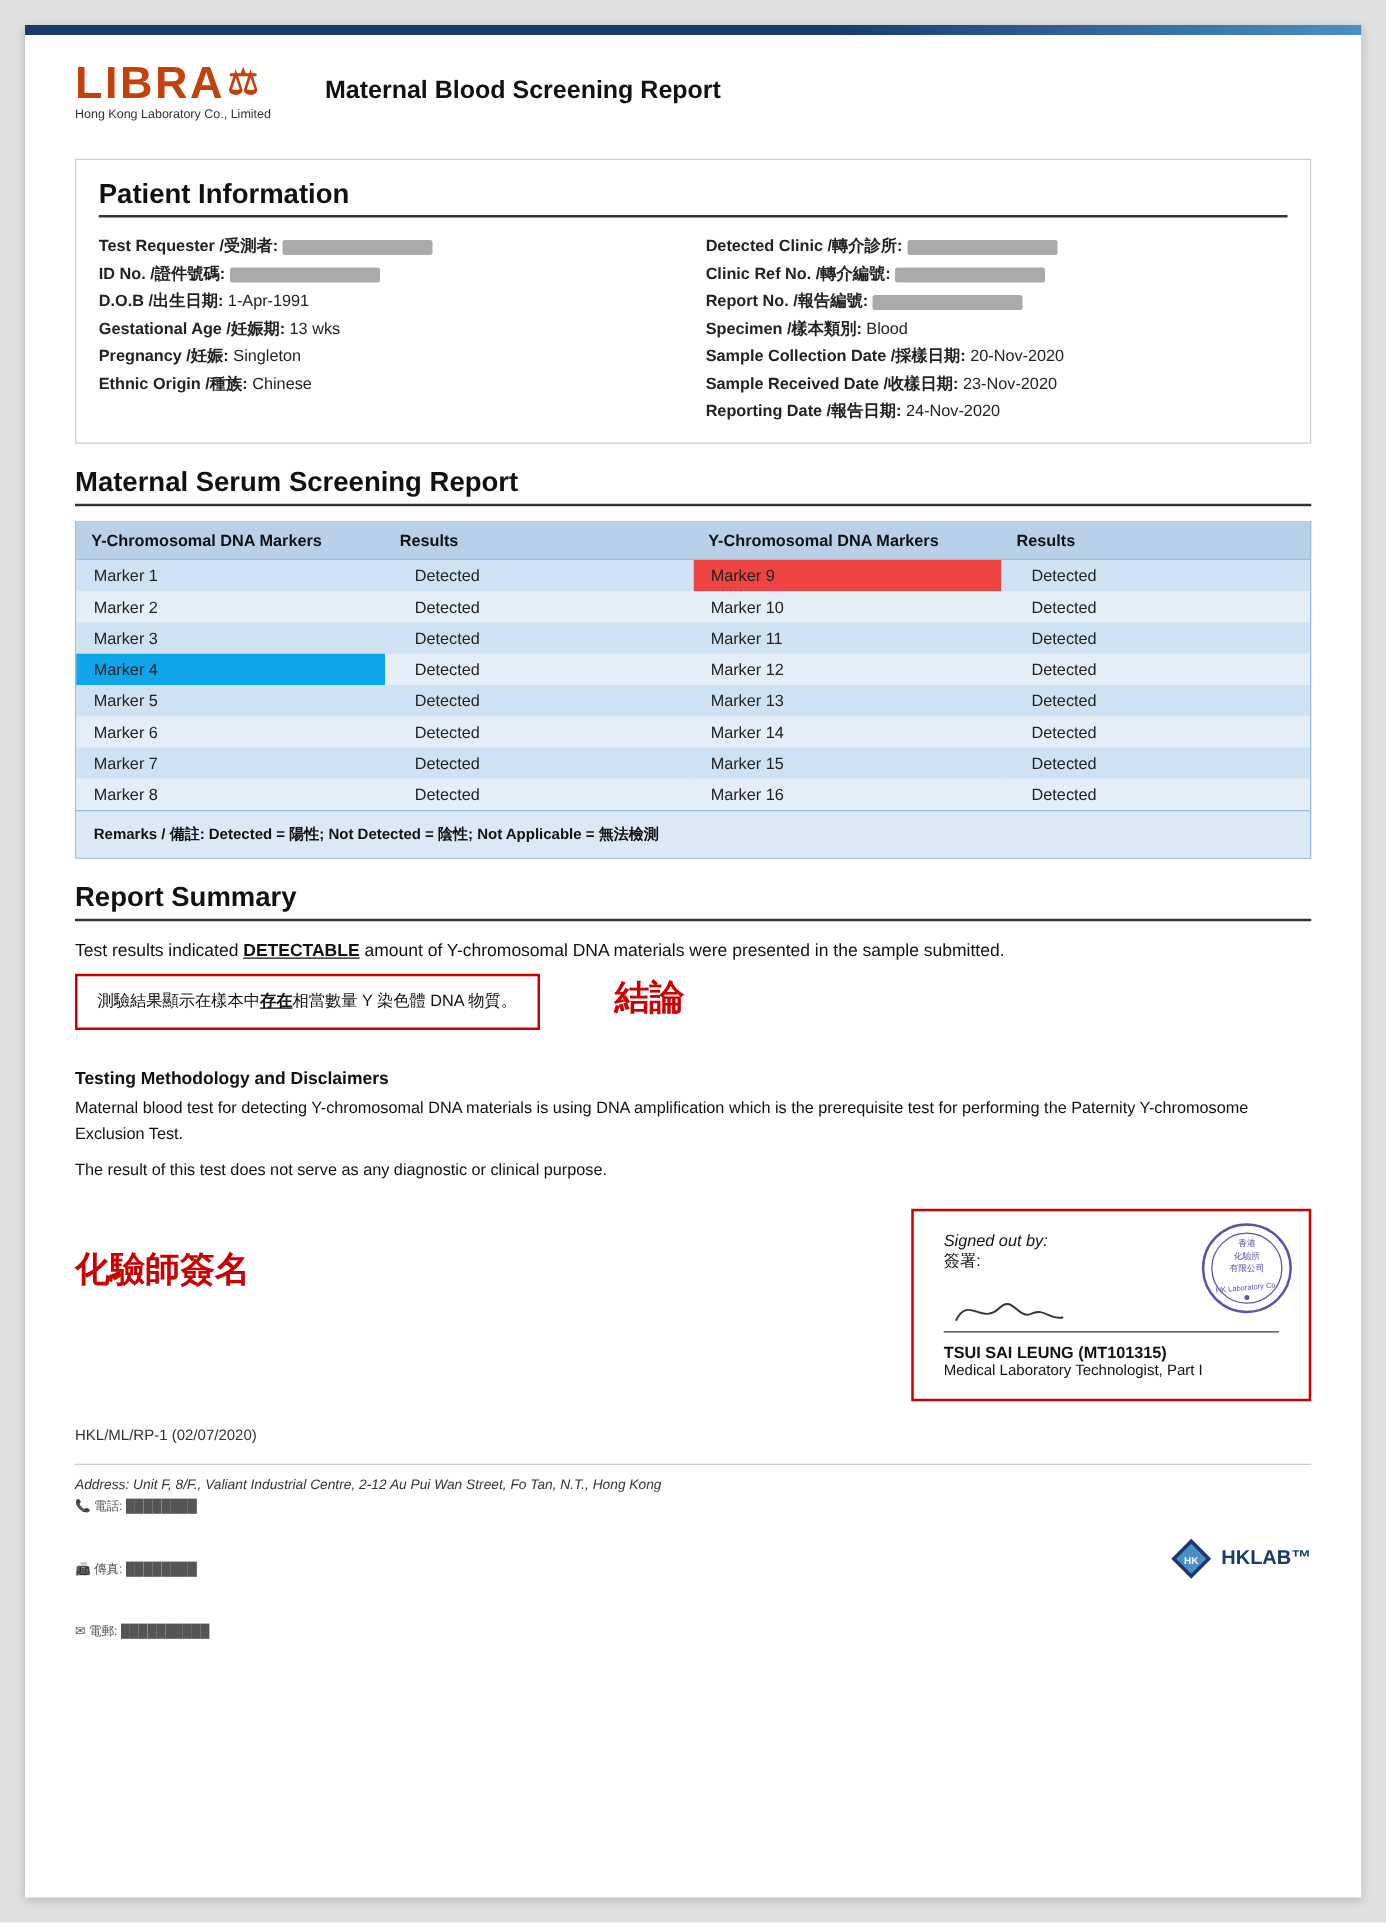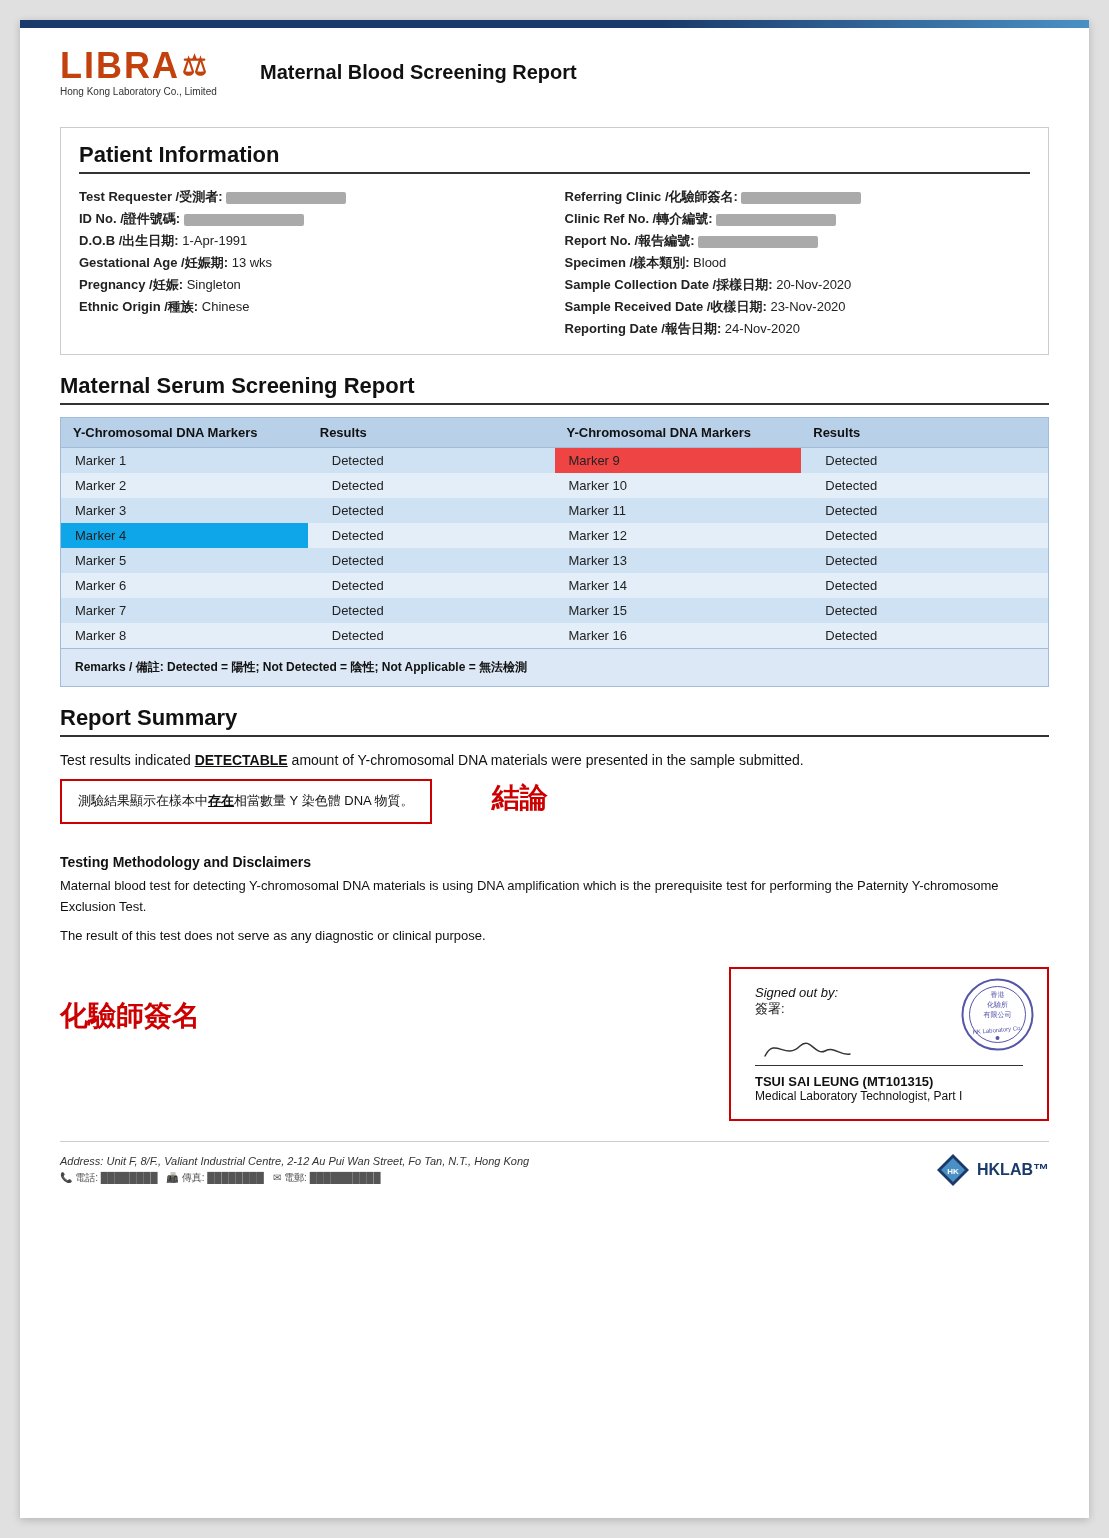--- a/index.html
+++ b/index.html
@@ -291,21 +291,21 @@
         </div>
         <div class="info-row">
           <strong>Pregnancy /妊娠:</strong> Singleton
         </div>
         <div class="info-row">
           <strong>Ethnic Origin /種族:</strong> Chinese
         </div>
       </div>
       <div>
         <div class="info-row">
-          <strong>Referring Clinic /化驗師簽名:</strong> <span class="redacted"></span>
+          <strong>Detected Clinic /轉介診所:</strong> <span class="redacted"></span>
         </div>
         <div class="info-row">
           <strong>Clinic Ref No. /轉介編號:</strong> <span class="redacted"></span>
         </div>
         <div class="info-row">
           <strong>Report No. /報告編號:</strong> <span class="redacted"></span>
         </div>
         <div class="info-row">
           <strong>Specimen /樣本類別:</strong> Blood
         </div>
@@ -417,25 +417,26 @@
           <svg width="120" height="40" viewBox="0 0 120 40">
             <path d="M10,30 C20,10 30,35 45,20 C55,10 60,30 70,25 C80,20 85,30 95,28" fill="none" stroke="#333" stroke-width="1.5" stroke-linecap="round"></path>
           </svg>
         </div>
         <div class="sign-name">TSUI SAI LEUNG (MT101315)</div>
         <div class="sign-title">Medical Laboratory Technologist, Part I</div>
       </div>
     </div>
   </div>
 
+  <div class="footer-ref">HKL/ML/RP-1 (02/07/2020)</div>
 
   <div class="footer-address">
     <div>
       <div class="footer-address-text">Address: Unit F, 8/F., Valiant Industrial Centre, 2-12 Au Pui Wan Street, Fo Tan, N.T., Hong Kong</div>
-      <div style="font-size:10px;color:#555;margin-top:4px;display:flex;gap:9px;">
+      <div style="font-size:10px;color:#555;margin-top:4px;display:flex;gap:36px;flex-direction:column;">
         <span>📞 電話: ████████</span>
         <span>📠 傳真: ████████</span>
         <span>✉ 電郵: ██████████</span>
       </div>
     </div>
     <div class="hklab-logo">
       <svg width="36" height="36" viewBox="0 0 36 36">
         <polygon points="18,2 34,18 18,34 2,18" fill="#1a3a6b"></polygon>
         <polygon points="18,6 30,18 18,30 6,18" fill="#4a90c4"></polygon>
         <text x="18" y="22" text-anchor="middle" font-size="8" font-weight="bold" fill="white" font-family="Arial">HK</text>

